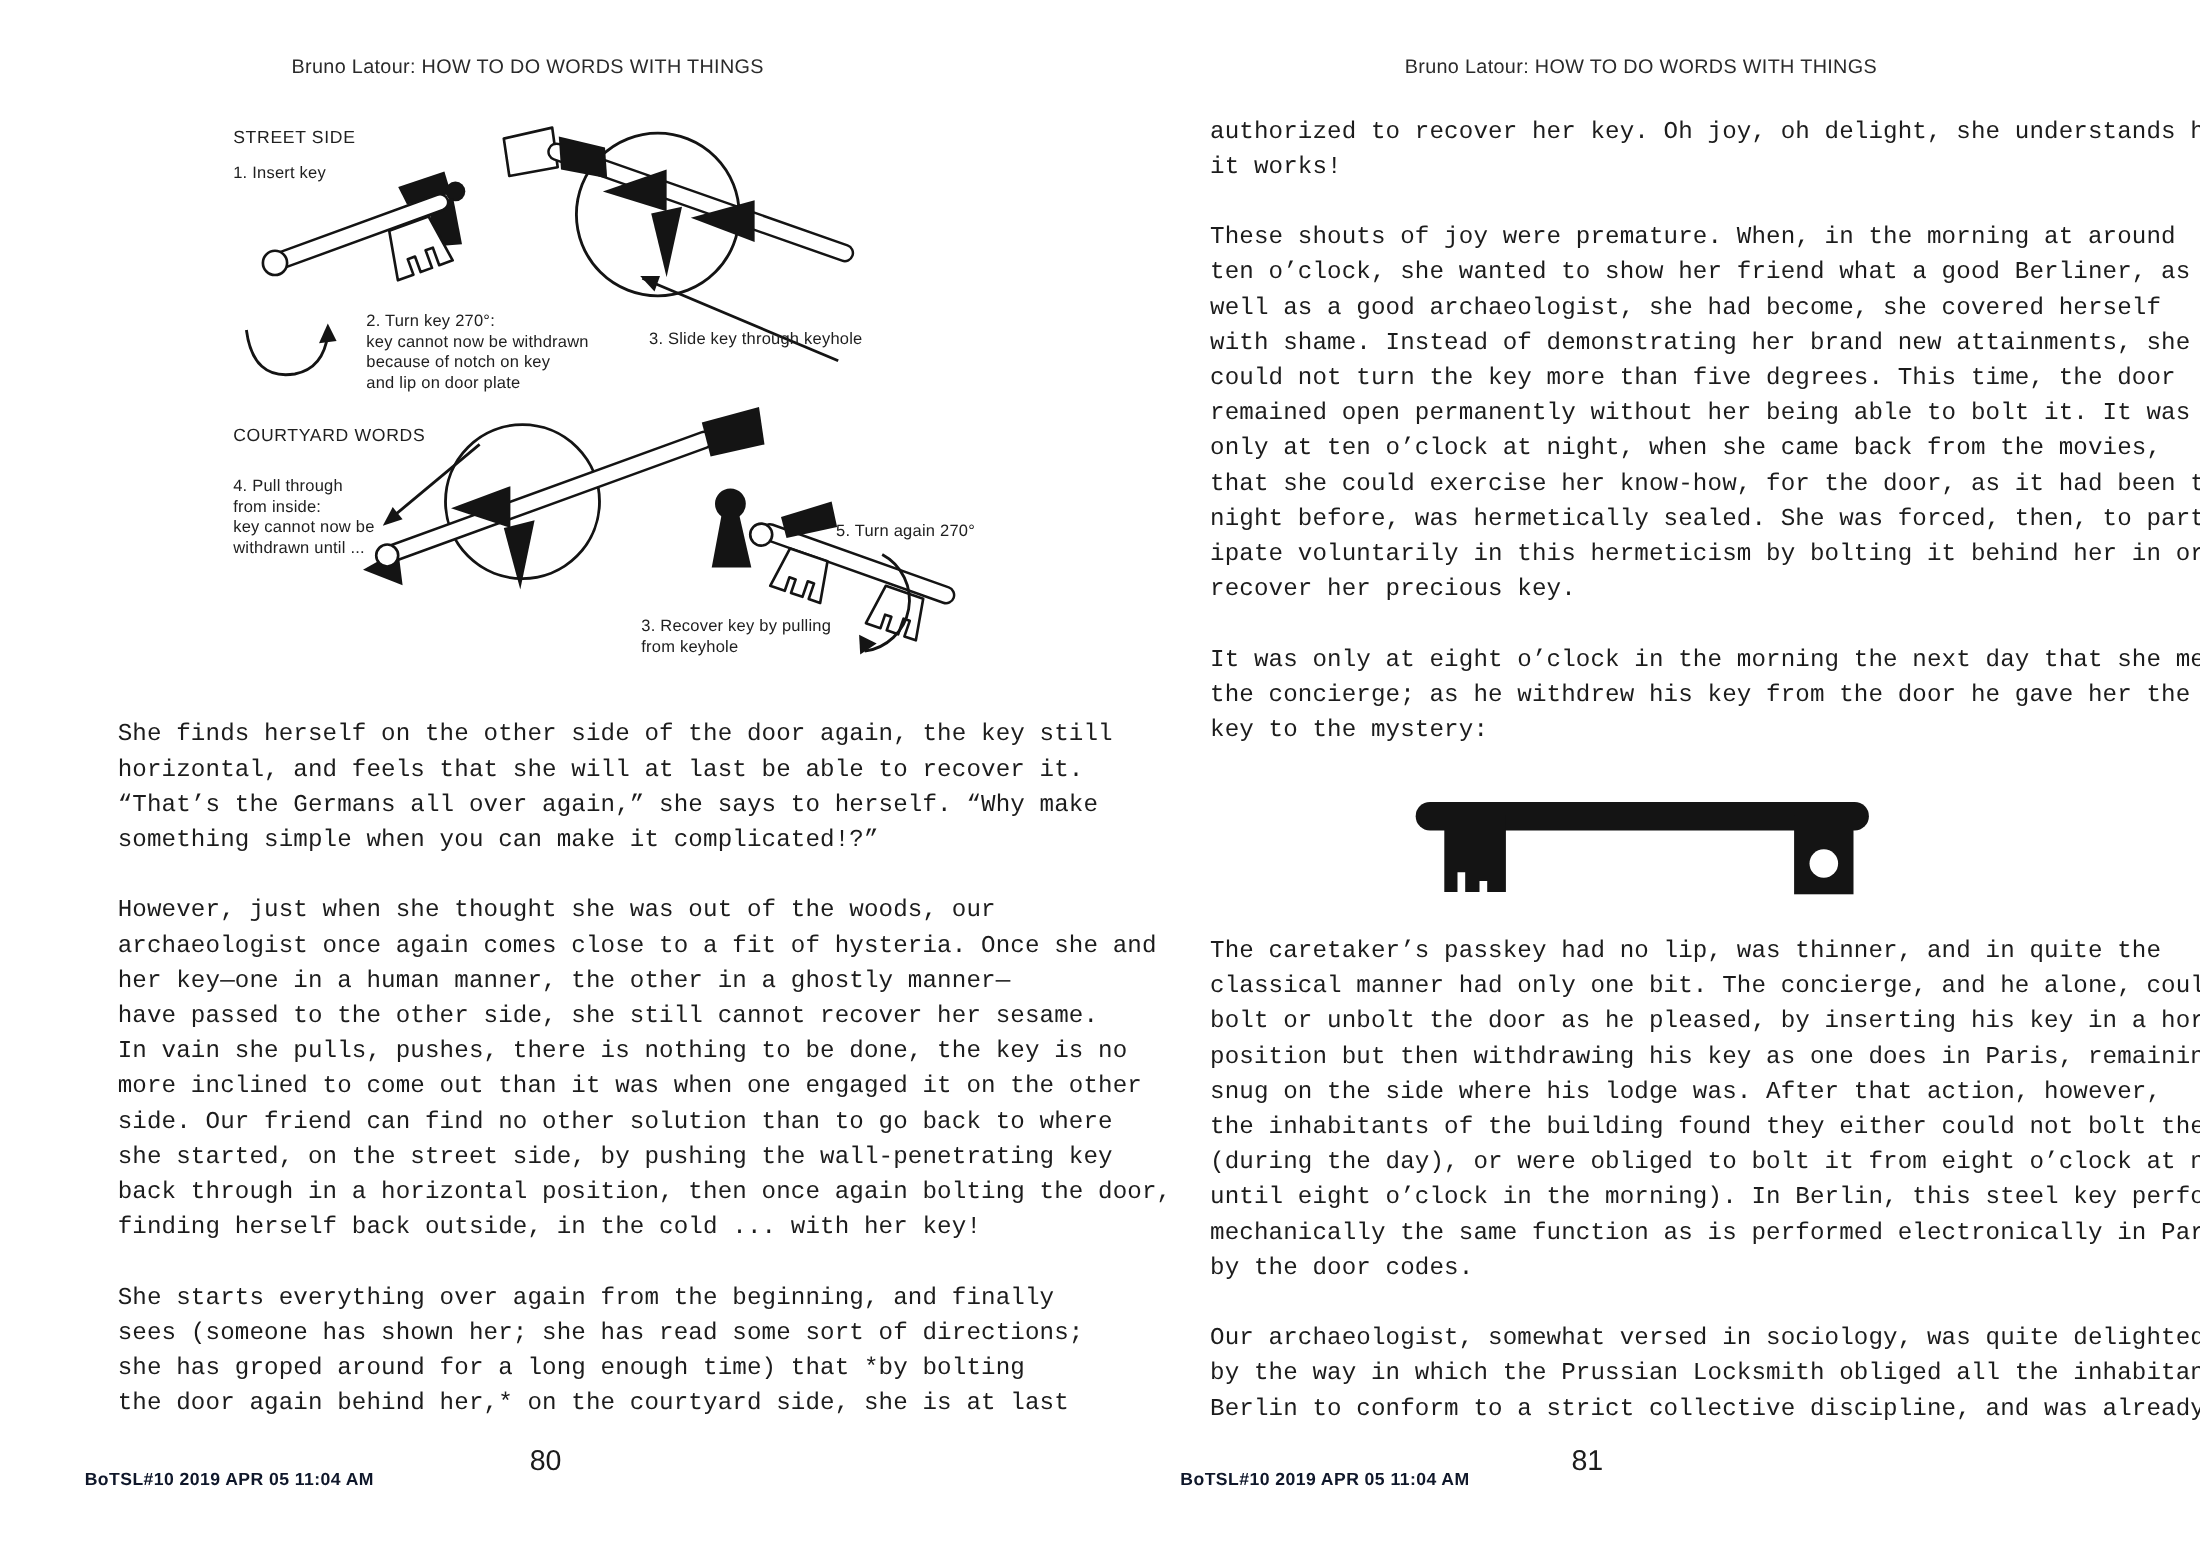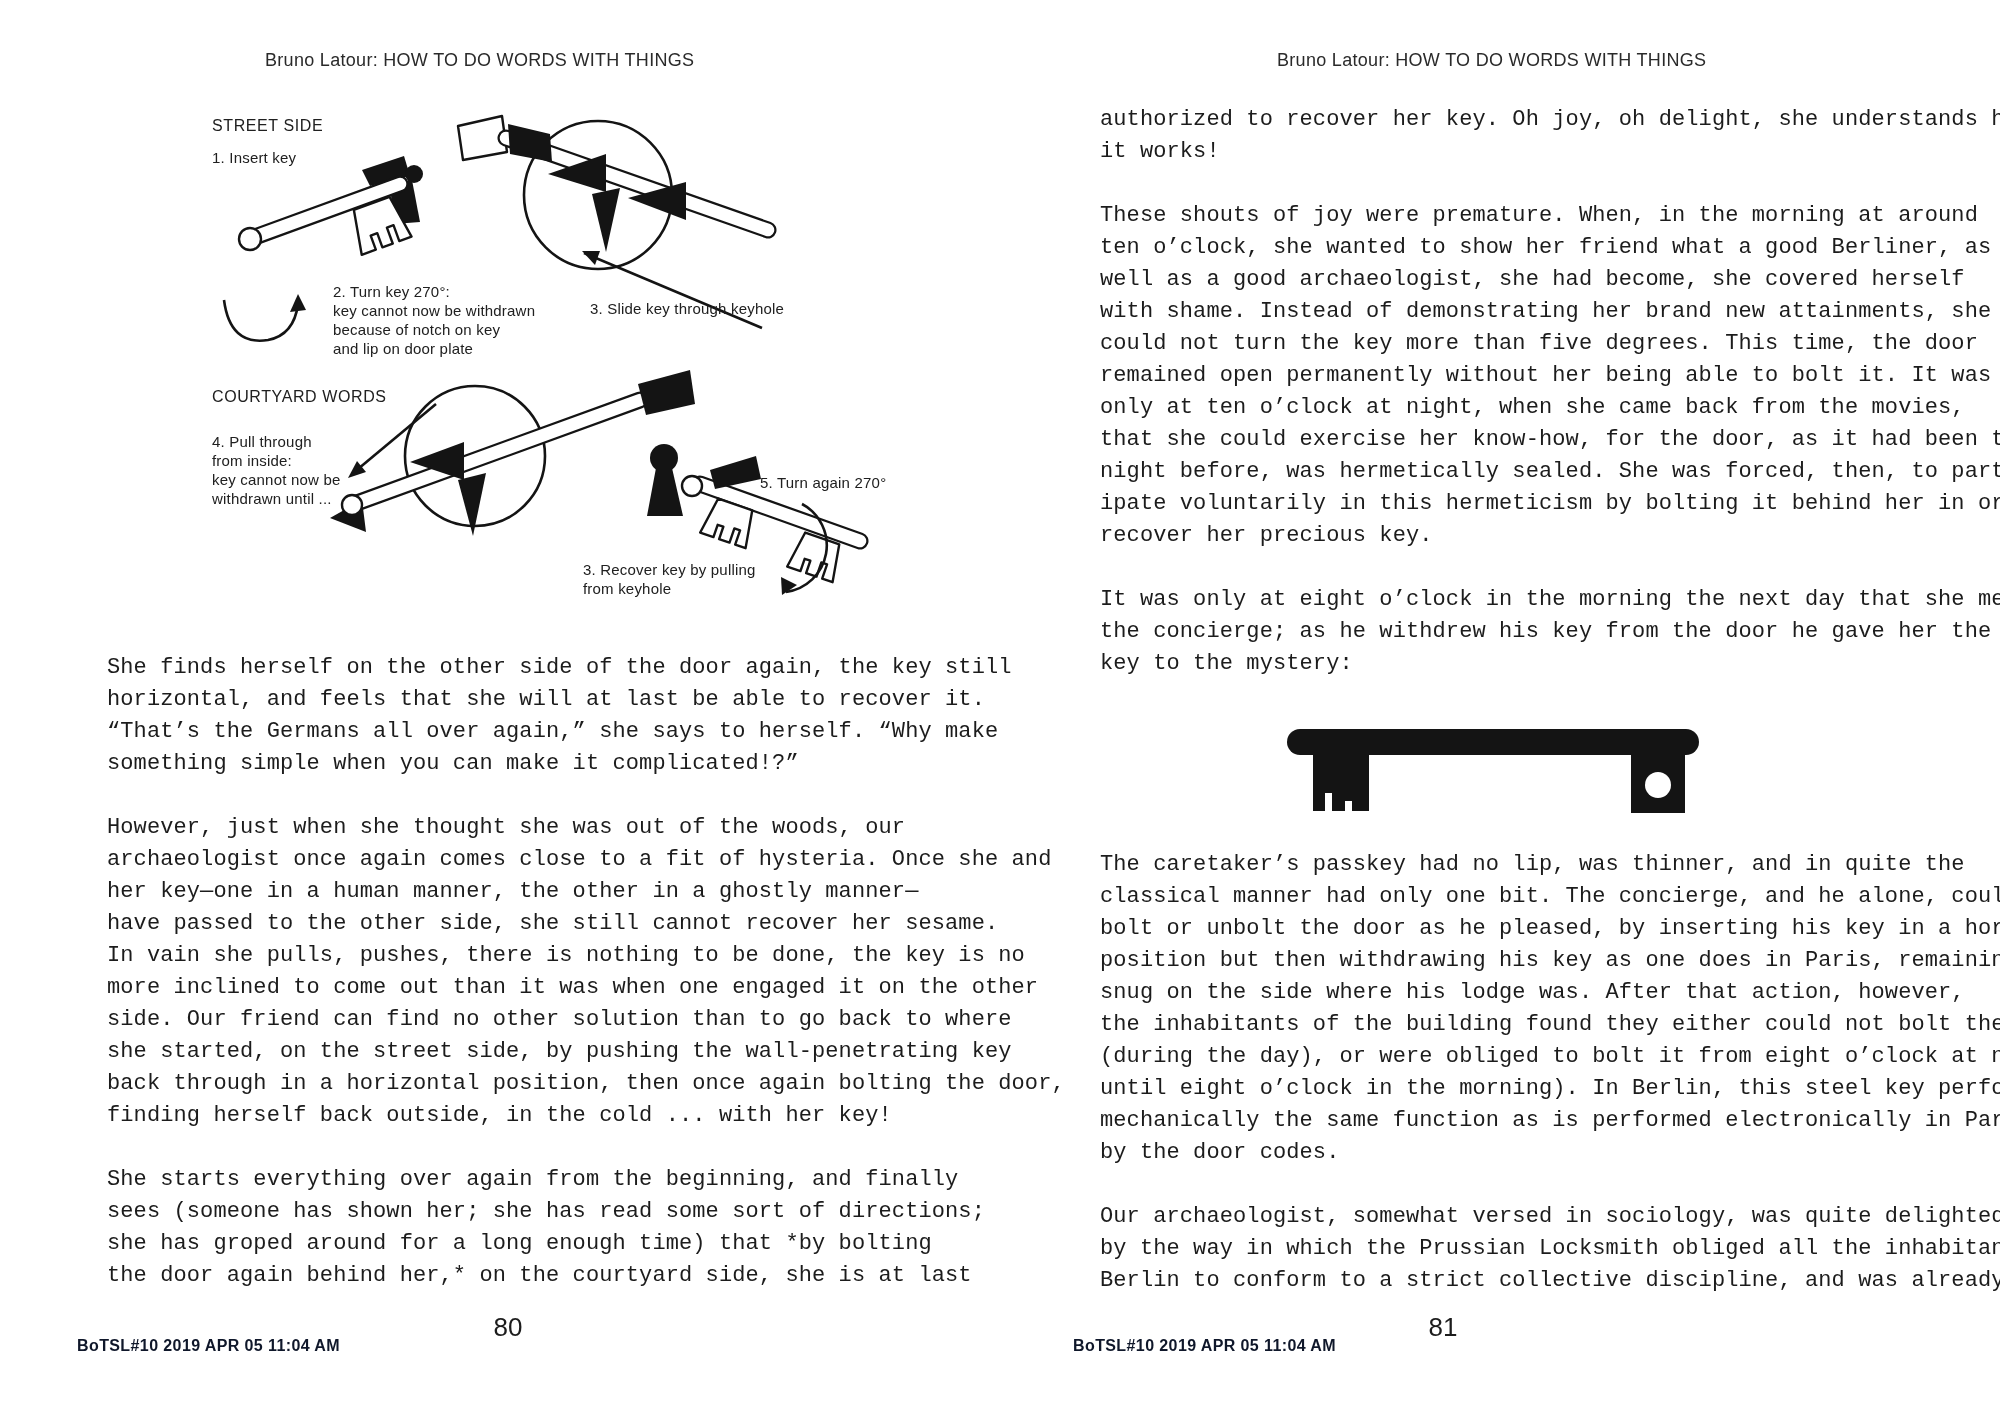--- a/index.html
+++ b/index.html
@@ -134,21 +134,21 @@
 side. Our friend can find no other solution than to go back to where
 she started, on the street side, by pushing the wall-penetrating key
 back through in a horizontal position, then once again bolting the door,
 finding herself back outside, in the cold ... with her key!</div>
     <div class="para">She starts everything over again from the beginning, and finally
 sees (someone has shown her; she has read some sort of directions;
 she has groped around for a long enough time) that *by bolting
 the door again behind her,* on the courtyard side, she is at last</div>
   </div>
 
-  <div class="abs pagenum" style="left:468px; top:1312px;">80</div>
+  <div class="abs pagenum" style="left:456px; top:1312px;">80</div>
   <div class="abs footer" style="left:77px; top:1337px;">BoTSL#10 2019 APR 05 11:04 AM</div>
 
   <div class="abs body-col" style="left:1100px; top:104px;">
     <div class="para">authorized to recover her key. Oh joy, oh delight, she understands how
 it works!</div>
     <div class="para">These shouts of joy were premature. When, in the morning at around
 ten o’clock, she wanted to show her friend what a good Berliner, as
 well as a good archaeologist, she had become, she covered herself
 with shame. Instead of demonstrating her brand new attainments, she
 could not turn the key more than five degrees. This time, the door

